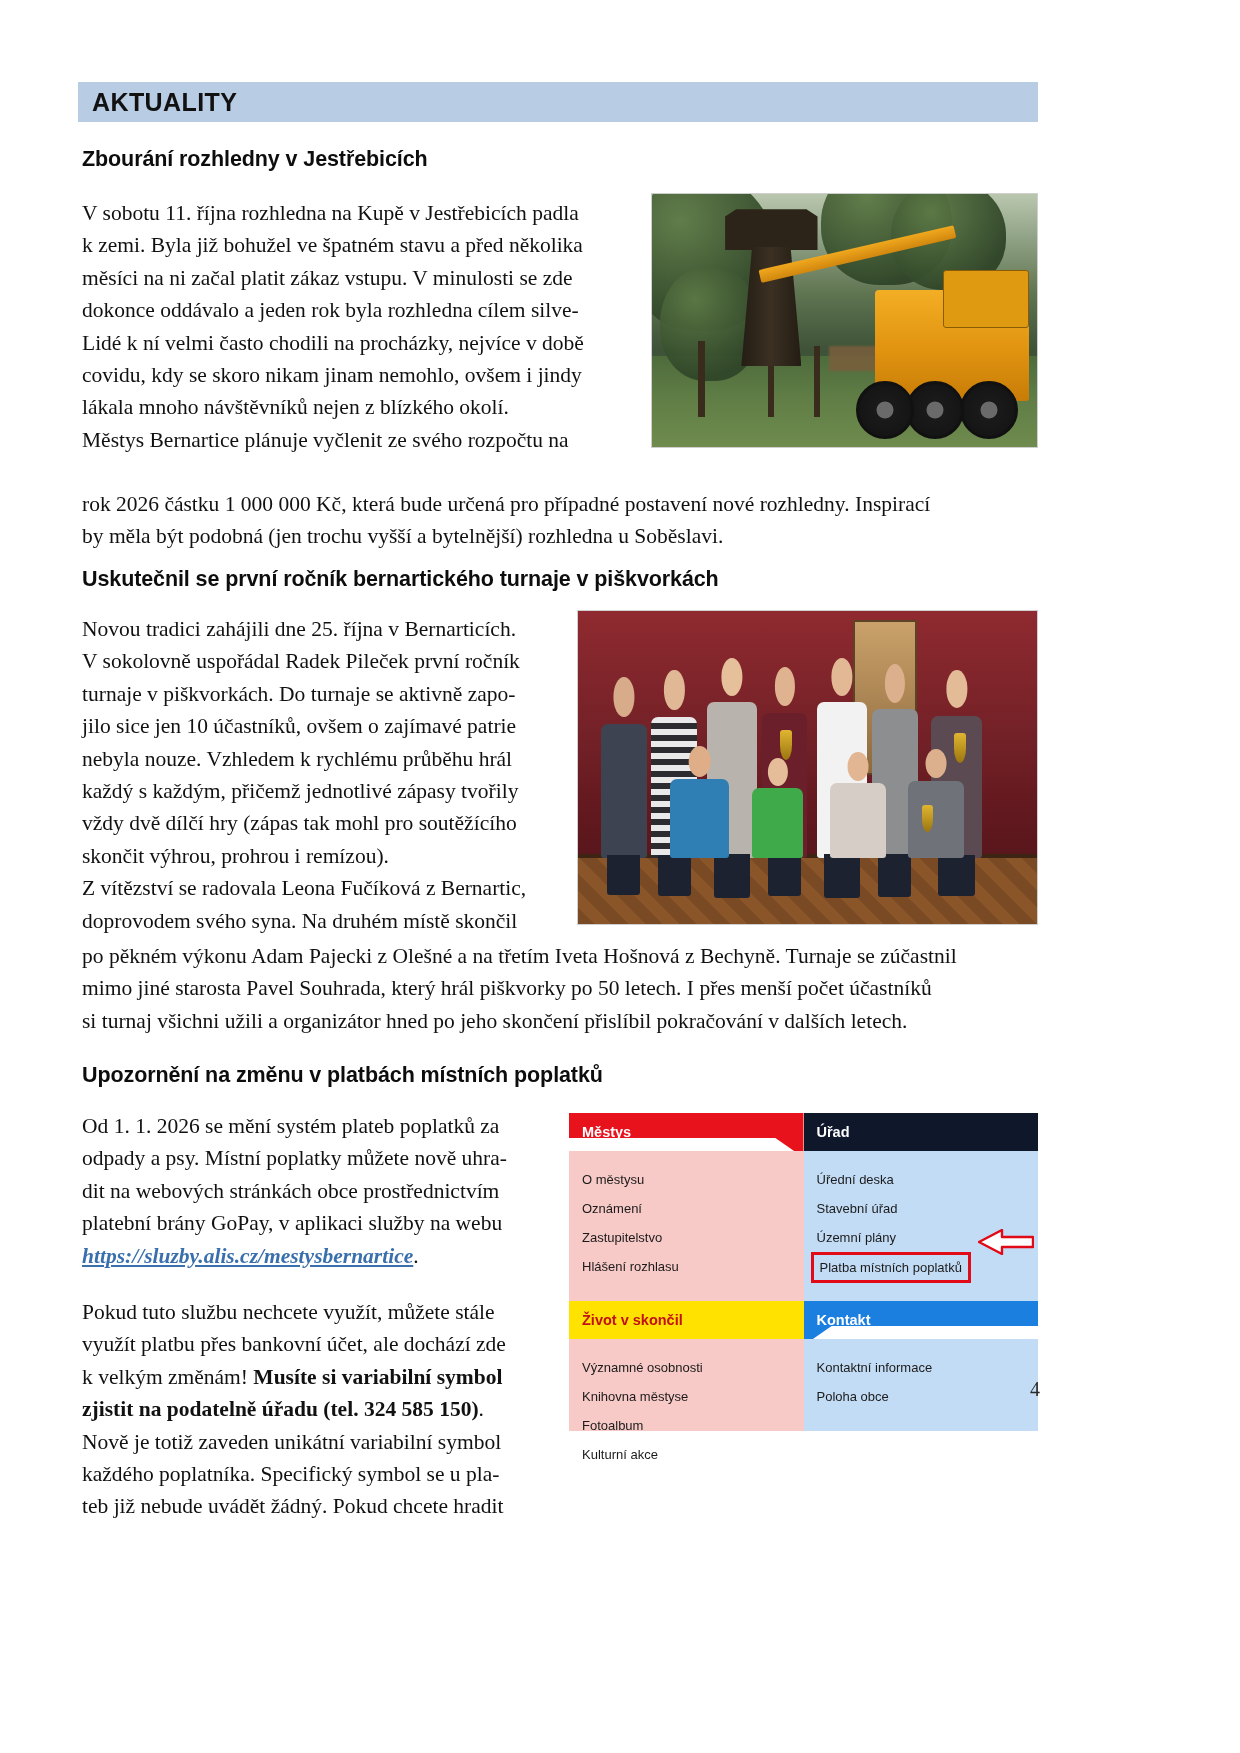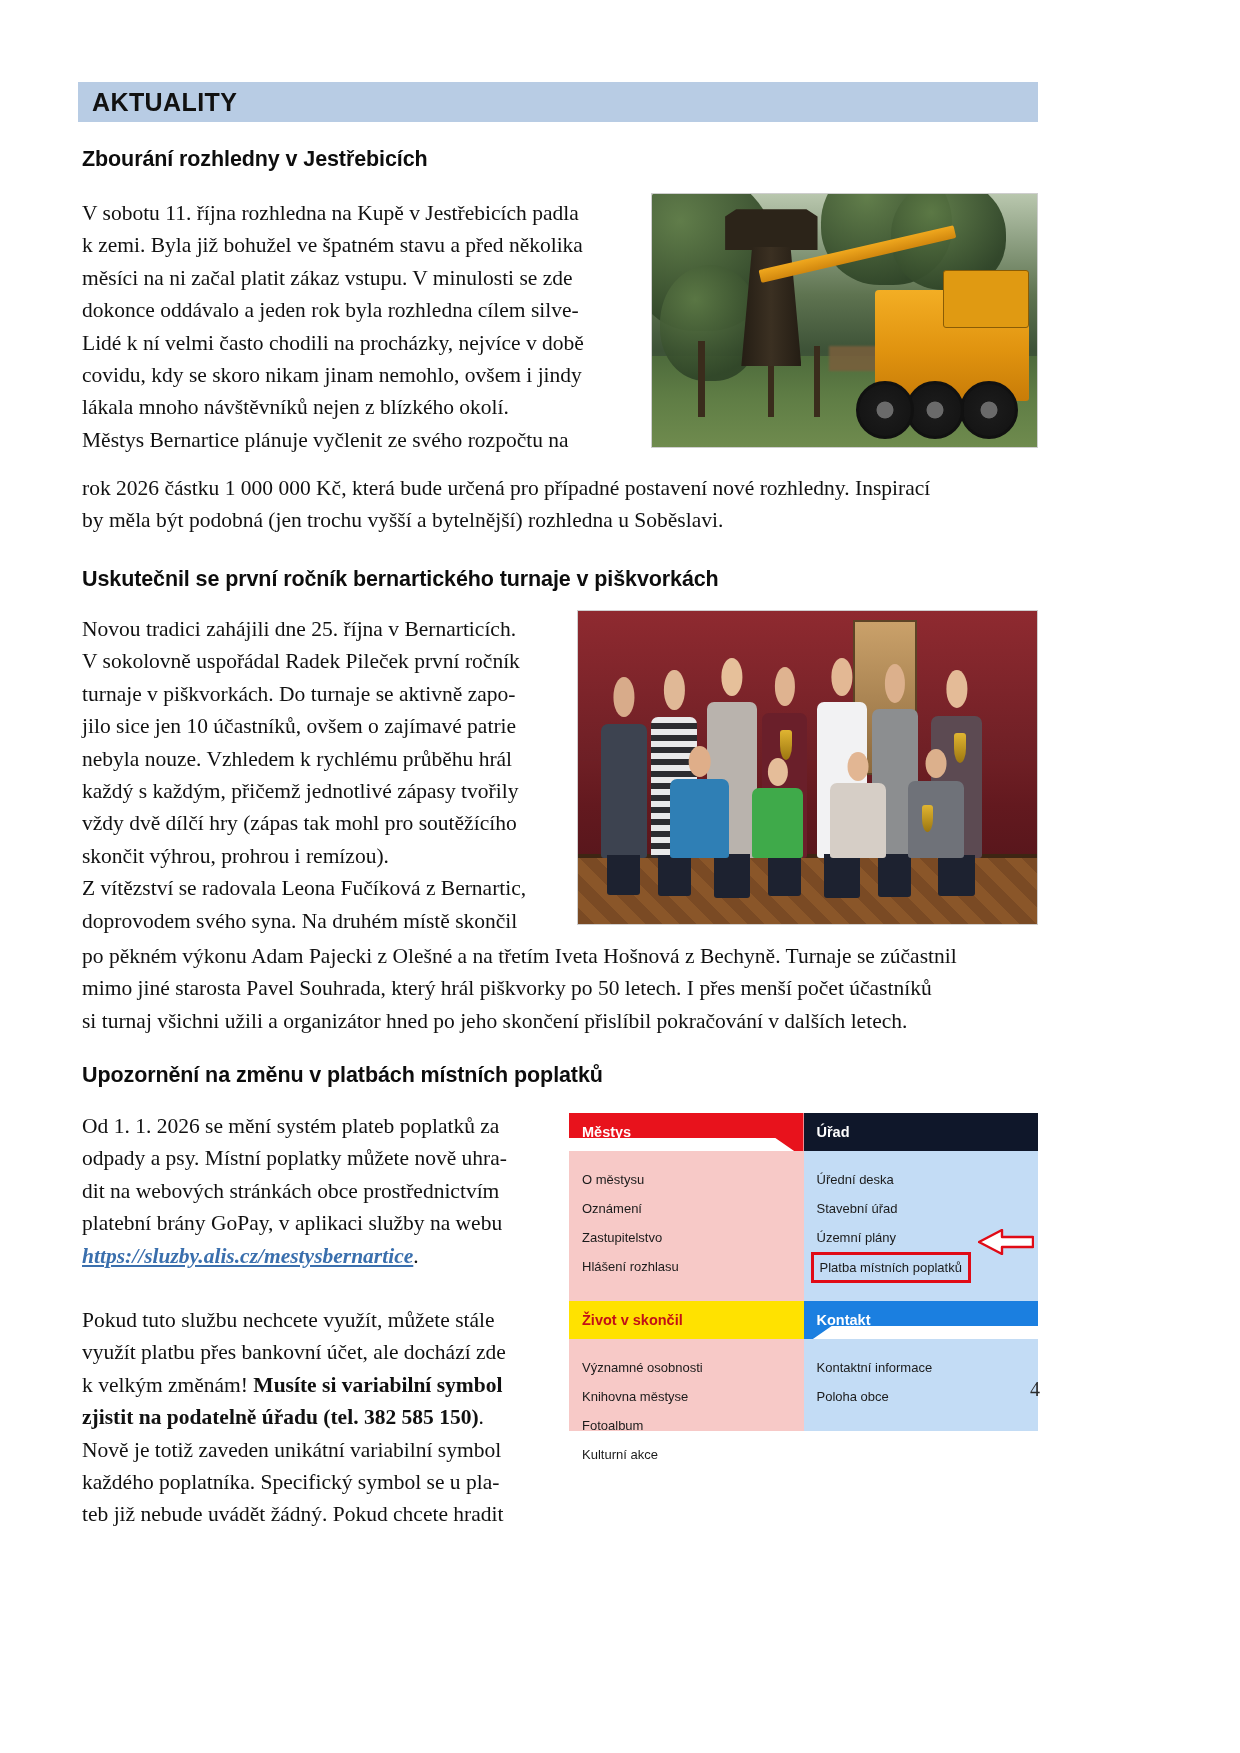--- a/index.html
+++ b/index.html
@@ -275,21 +275,21 @@
       <span class="ln">k zemi. Byla již bohužel ve špatném stavu a před několika</span>
       <span class="ln">měsíci na ni začal platit zákaz vstupu. V minulosti se zde</span>
       <span class="ln">dokonce oddávalo a jeden rok byla rozhledna cílem silve-</span>
       <span class="ln">Lidé k ní velmi často chodili na procházky, nejvíce v době</span>
       <span class="ln">covidu, kdy se skoro nikam jinam nemohlo, ovšem i jindy</span>
       <span class="ln">lákala mnoho návštěvníků nejen z blízkého okolí.</span>
       <span class="ln">Městys Bernartice plánuje vyčlenit ze svého rozpočtu na</span>
     </p>
   </div>
 
-  <div class="body-col" id="a1-wide" style="left:82px; top:472px; width:1078px;">
+  <div class="body-col" id="a1-wide" style="left:82px; top:488px; width:1078px;">
     <p>
       <span class="ln">rok 2026 částku 1 000 000 Kč, která bude určená pro případné postavení nové rozhledny. Inspirací</span>
       <span class="ln">by měla být podobná (jen trochu vyšší a bytelnější) rozhledna u Soběslavi.</span>
     </p>
   </div>
 
   <div class="photo" id="photo-tower">
     <div class="ph1-sky"></div>
     <div class="ph1-field"></div>
     <div class="ph1-dirt"></div>
@@ -408,25 +408,25 @@
   <div class="art-heading" style="left:82px; top:1063px;">Upozornění na změnu v platbách místních poplatků</div>
 
   <div class="body-col" id="a3-col" style="left:82px; top:1110px; width:470px;">
     <p>
       <span class="ln">Od 1. 1. 2026 se mění systém plateb poplatků za</span>
       <span class="ln">odpady a psy. Místní poplatky můžete nově uhra-</span>
       <span class="ln">dit na webových stránkách obce prostřednictvím</span>
       <span class="ln">platební brány GoPay, v aplikaci služby na webu</span>
       <span class="ln"><a class="link-txt" href="#">https://sluzby.alis.cz/mestysbernartice</a><span>.</span></span>
     </p>
-    <p style="margin-top:32px;">
+    <p style="margin-top:24px;">
       <span class="ln">Pokud tuto službu nechcete využít, můžete stále</span>
       <span class="ln">využít platbu přes bankovní účet, ale dochází zde</span>
       <span class="ln"><span>k velkým změnám! </span><span class="bold-txt">Musíte si variabilní symbol</span></span>
-      <span class="ln"><span class="bold-txt">zjistit na podatelně úřadu (tel. 382 585 150)</span><span>.</span></span>
+      <span class="ln"><span class="bold-txt">zjistit na podatelně úřadu (tel. 324 585 150)</span><span>.</span></span>
       <span class="ln">Nově je totiž zaveden unikátní variabilní symbol</span>
       <span class="ln">každého poplatníka. Specifický symbol se u pla-</span>
       <span class="ln">teb již nebude uvádět žádný. Pokud chcete hradit</span>
     </p>
   </div>
 
   <div id="web-shot">
     <div class="web-grid">
 
       <div class="web-tab tab-mestys">

